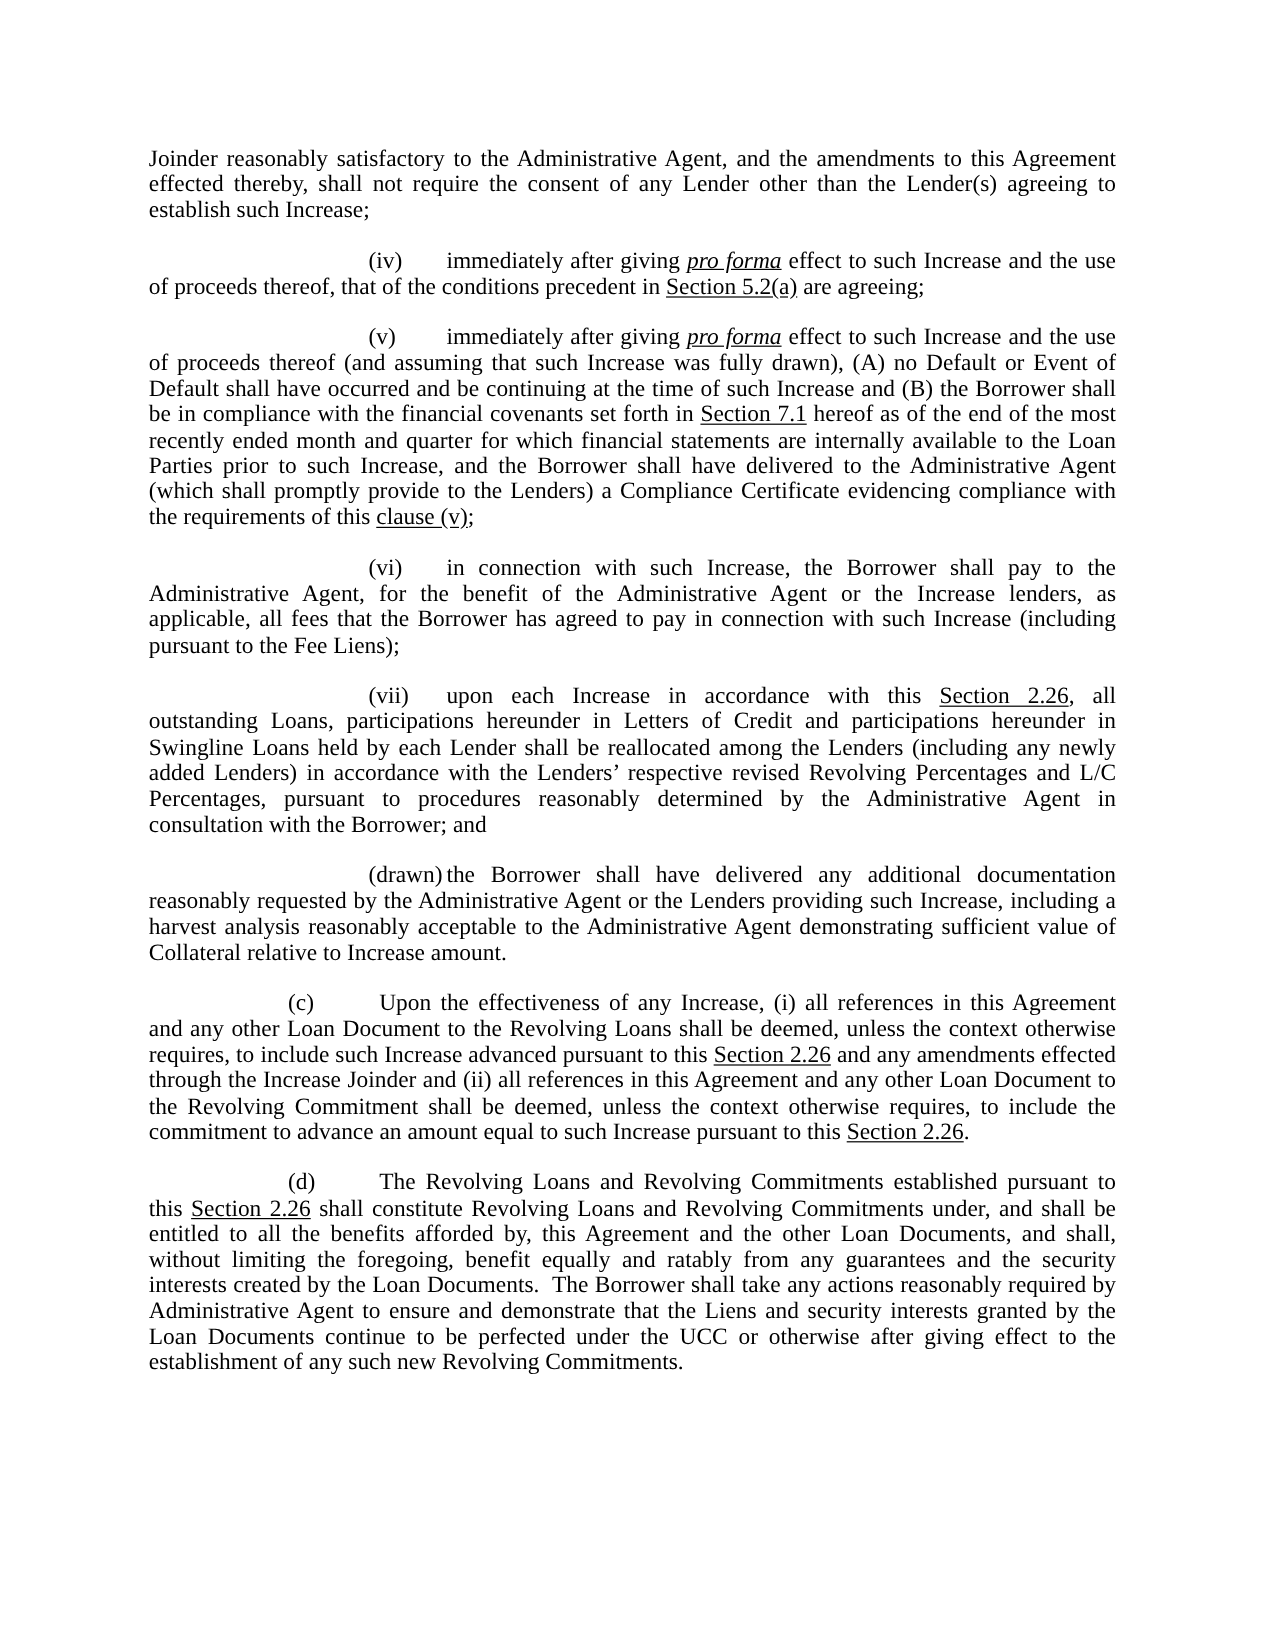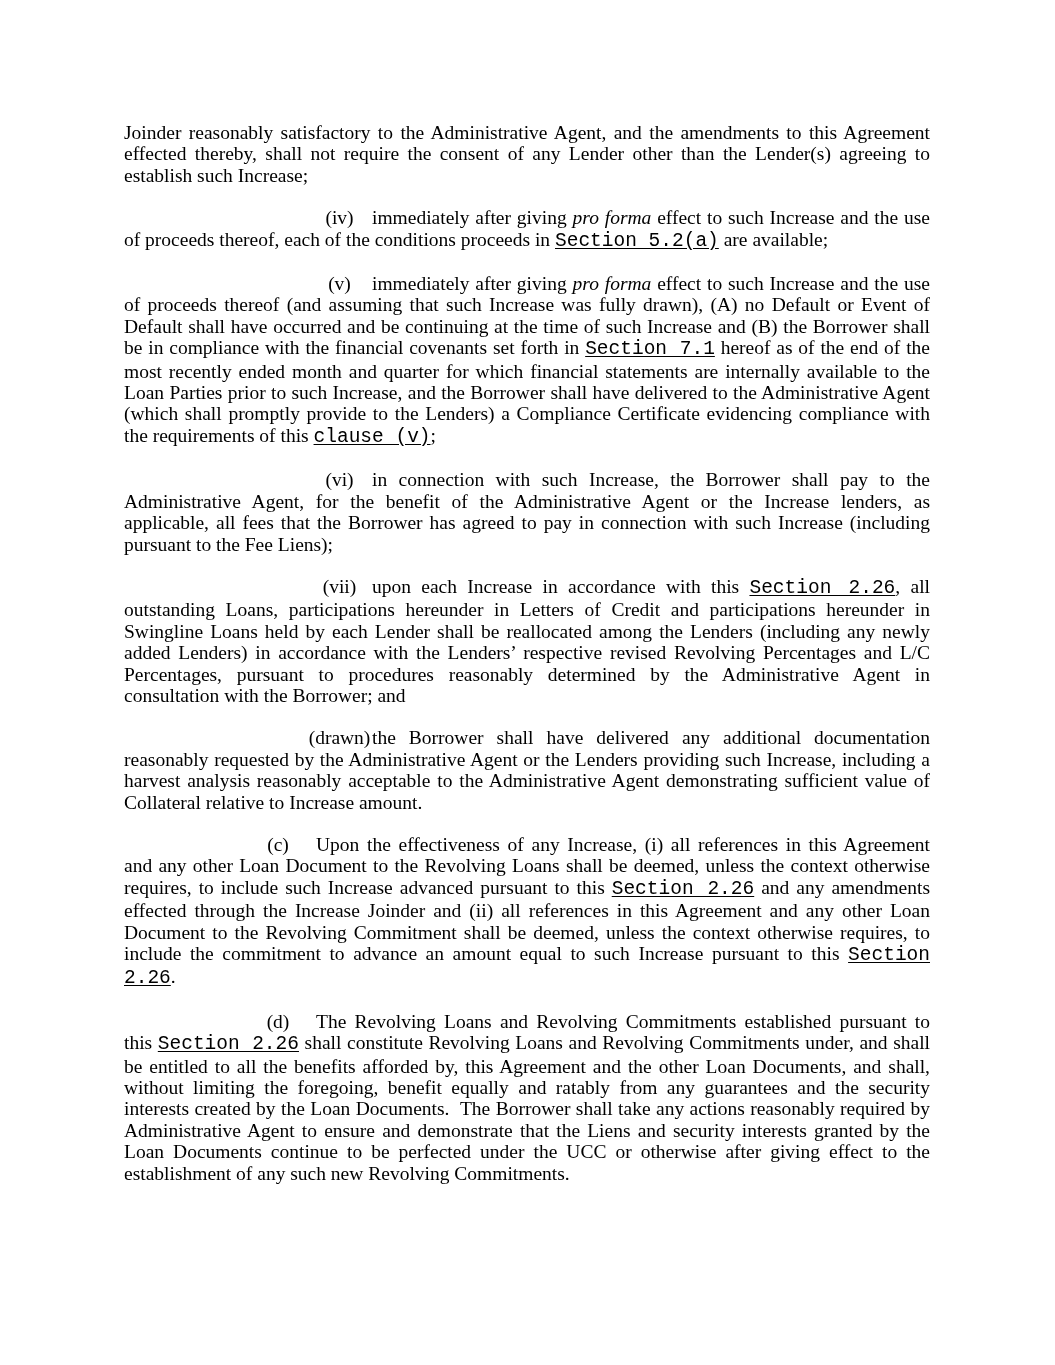--- a/index.html
+++ b/index.html
@@ -34,34 +34,34 @@
   .para {
     margin: 0 0 21px 0;
     padding: 0;
   }
   .para.flush { text-indent: 0; }
   .para.sub { text-indent: 183px; }
   .para.clause { text-indent: 116px; }
   .label {
     display: inline-block;
     text-indent: 0;
-    text-align: center;
+    text-align: left;
   }
   .sub .label { width: 65px; }
   .clause .label { width: 76px; }
-  .it { font-style: italic; }
-  .ul { text-decoration: underline; text-underline-offset: 2px; font-family: Liberation Mono, monospace; }
+  .it { font-style: italic; text-decoration: underline; }
+  .ul { text-decoration: underline; text-underline-offset: 2px; }
 </style>
 </head>
 <body>
 
 <div class="page">
   <div class="doc" id="doc">
       <p class="para flush"><span>Joinder reasonably satisfactory to the Administrative Agent, and the amendments to this Agreement effected thereby, shall not require the consent of any Lender other than the Lender(s) agreeing to establish such Increase;</span></p>
-      <p class="para sub"><span class="label">(iv)</span><span>immediately after giving </span><span class="it">pro forma</span><span> effect to such Increase and the use of proceeds thereof, each of the conditions proceeds in </span><span class="ul">Section 5.2(a)</span><span> are available;</span></p>
+      <p class="para sub"><span class="label">(iv)</span><span>immediately after giving </span><span class="it">pro forma</span><span> effect to such Increase and the use of proceeds thereof, that of the conditions precedent in </span><span class="ul">Section 5.2(a)</span><span> are agreeing;</span></p>
       <p class="para sub"><span class="label">(v)</span><span>immediately after giving </span><span class="it">pro forma</span><span> effect to such Increase and the use of proceeds thereof (and assuming that such Increase was fully drawn), (A) no Default or Event of Default shall have occurred and be continuing at the time of such Increase and (B) the Borrower shall be in compliance with the financial covenants set forth in </span><span class="ul">Section 7.1</span><span> hereof as of the end of the most recently ended month and quarter for which financial statements are internally available to the Loan Parties prior to such Increase, and the Borrower shall have delivered to the Administrative Agent (which shall promptly provide to the Lenders) a Compliance Certificate evidencing compliance with the requirements of this </span><span class="ul">clause (v)</span><span>;</span></p>
       <p class="para sub"><span class="label">(vi)</span><span>in connection with such Increase, the Borrower shall pay to the Administrative Agent, for the benefit of the Administrative Agent or the Increase lenders, as applicable, all fees that the Borrower has agreed to pay in connection with such Increase (including pursuant to the Fee Liens);</span></p>
       <p class="para sub"><span class="label">(vii)</span><span>upon each Increase in accordance with this </span><span class="ul">Section 2.26</span><span>, all outstanding Loans, participations hereunder in Letters of Credit and participations hereunder in Swingline Loans held by each Lender shall be reallocated among the Lenders (including any newly added Lenders) in accordance with the Lenders’ respective revised Revolving Percentages and L/C Percentages, pursuant to procedures reasonably determined by the Administrative Agent in consultation with the Borrower; and</span></p>
       <p class="para sub"><span class="label">(drawn)</span><span>the Borrower shall have delivered any additional documentation reasonably requested by the Administrative Agent or the Lenders providing such Increase, including a harvest analysis reasonably acceptable to the Administrative Agent demonstrating sufficient value of Collateral relative to Increase amount.</span></p>
       <p class="para clause"><span class="label">(c)</span><span>Upon the effectiveness of any Increase, (i) all references in this Agreement and any other Loan Document to the Revolving Loans shall be deemed, unless the context otherwise requires, to include such Increase advanced pursuant to this </span><span class="ul">Section 2.26</span><span> and any amendments effected through the Increase Joinder and (ii) all references in this Agreement and any other Loan Document to the Revolving Commitment shall be deemed, unless the context otherwise requires, to include the commitment to advance an amount equal to such Increase pursuant to this </span><span class="ul">Section 2.26</span><span>.</span></p>
       <p class="para clause"><span class="label">(d)</span><span>The Revolving Loans and Revolving Commitments established pursuant to this </span><span class="ul">Section 2.26</span><span> shall constitute Revolving Loans and Revolving Commitments under, and shall be entitled to all the benefits afforded by, this Agreement and the other Loan Documents, and shall, without limiting the foregoing, benefit equally and ratably from any guarantees and the security interests created by the Loan Documents.&nbsp; The Borrower shall take any actions reasonably required by Administrative Agent to ensure and demonstrate that the Liens and security interests granted by the Loan Documents continue to be perfected under the UCC or otherwise after giving effect to the establishment of any such new Revolving Commitments.</span></p>
     </div>
 </div>
 
 </body></html>

